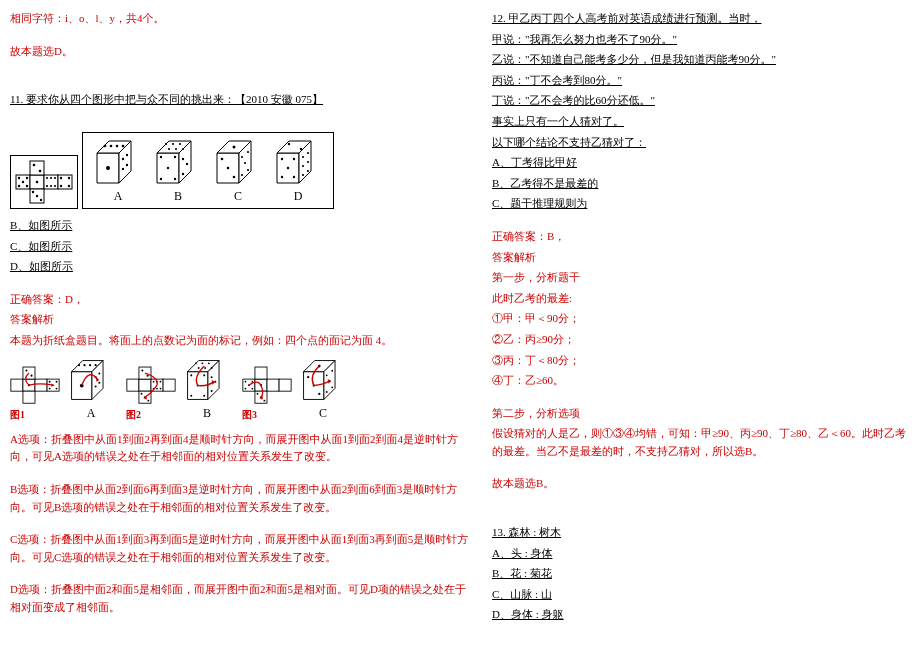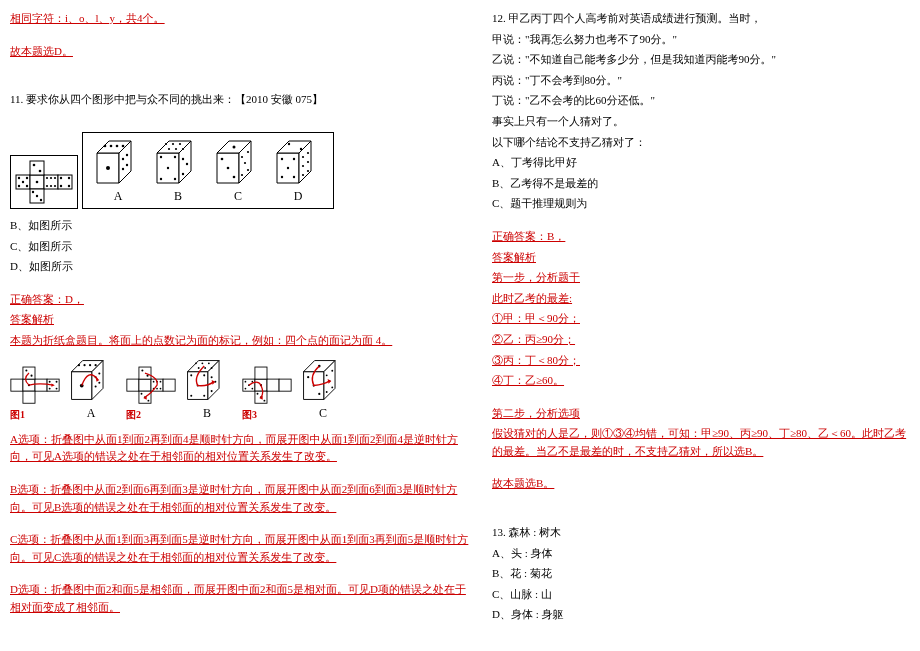--- a/index.html
+++ b/index.html
@@ -10,22 +10,22 @@
       background: #fff;
       width: 920px;
       height: 651px;
       padding: 10px;
       display: flex;
       gap: 20px;
     }
     .col { flex: 1; }
     .col-left { flex: 1.05; }
     .col-right { flex: 0.95; }
-    .red { color: #c00; text-decoration: underline; }
-    .black { color: #000; }
+    .red { color: #c00; }
+    .black { color: #000; text-decoration: underline; }
     p { margin-bottom: 3px; }
     .spacer { height: 12px; }
     .spacer-lg { height: 28px; }
     .figure {
       width: 100%;
       max-width: 380px;
       margin: 8px 0;
     }
     .figure-row {
       display: flex;

